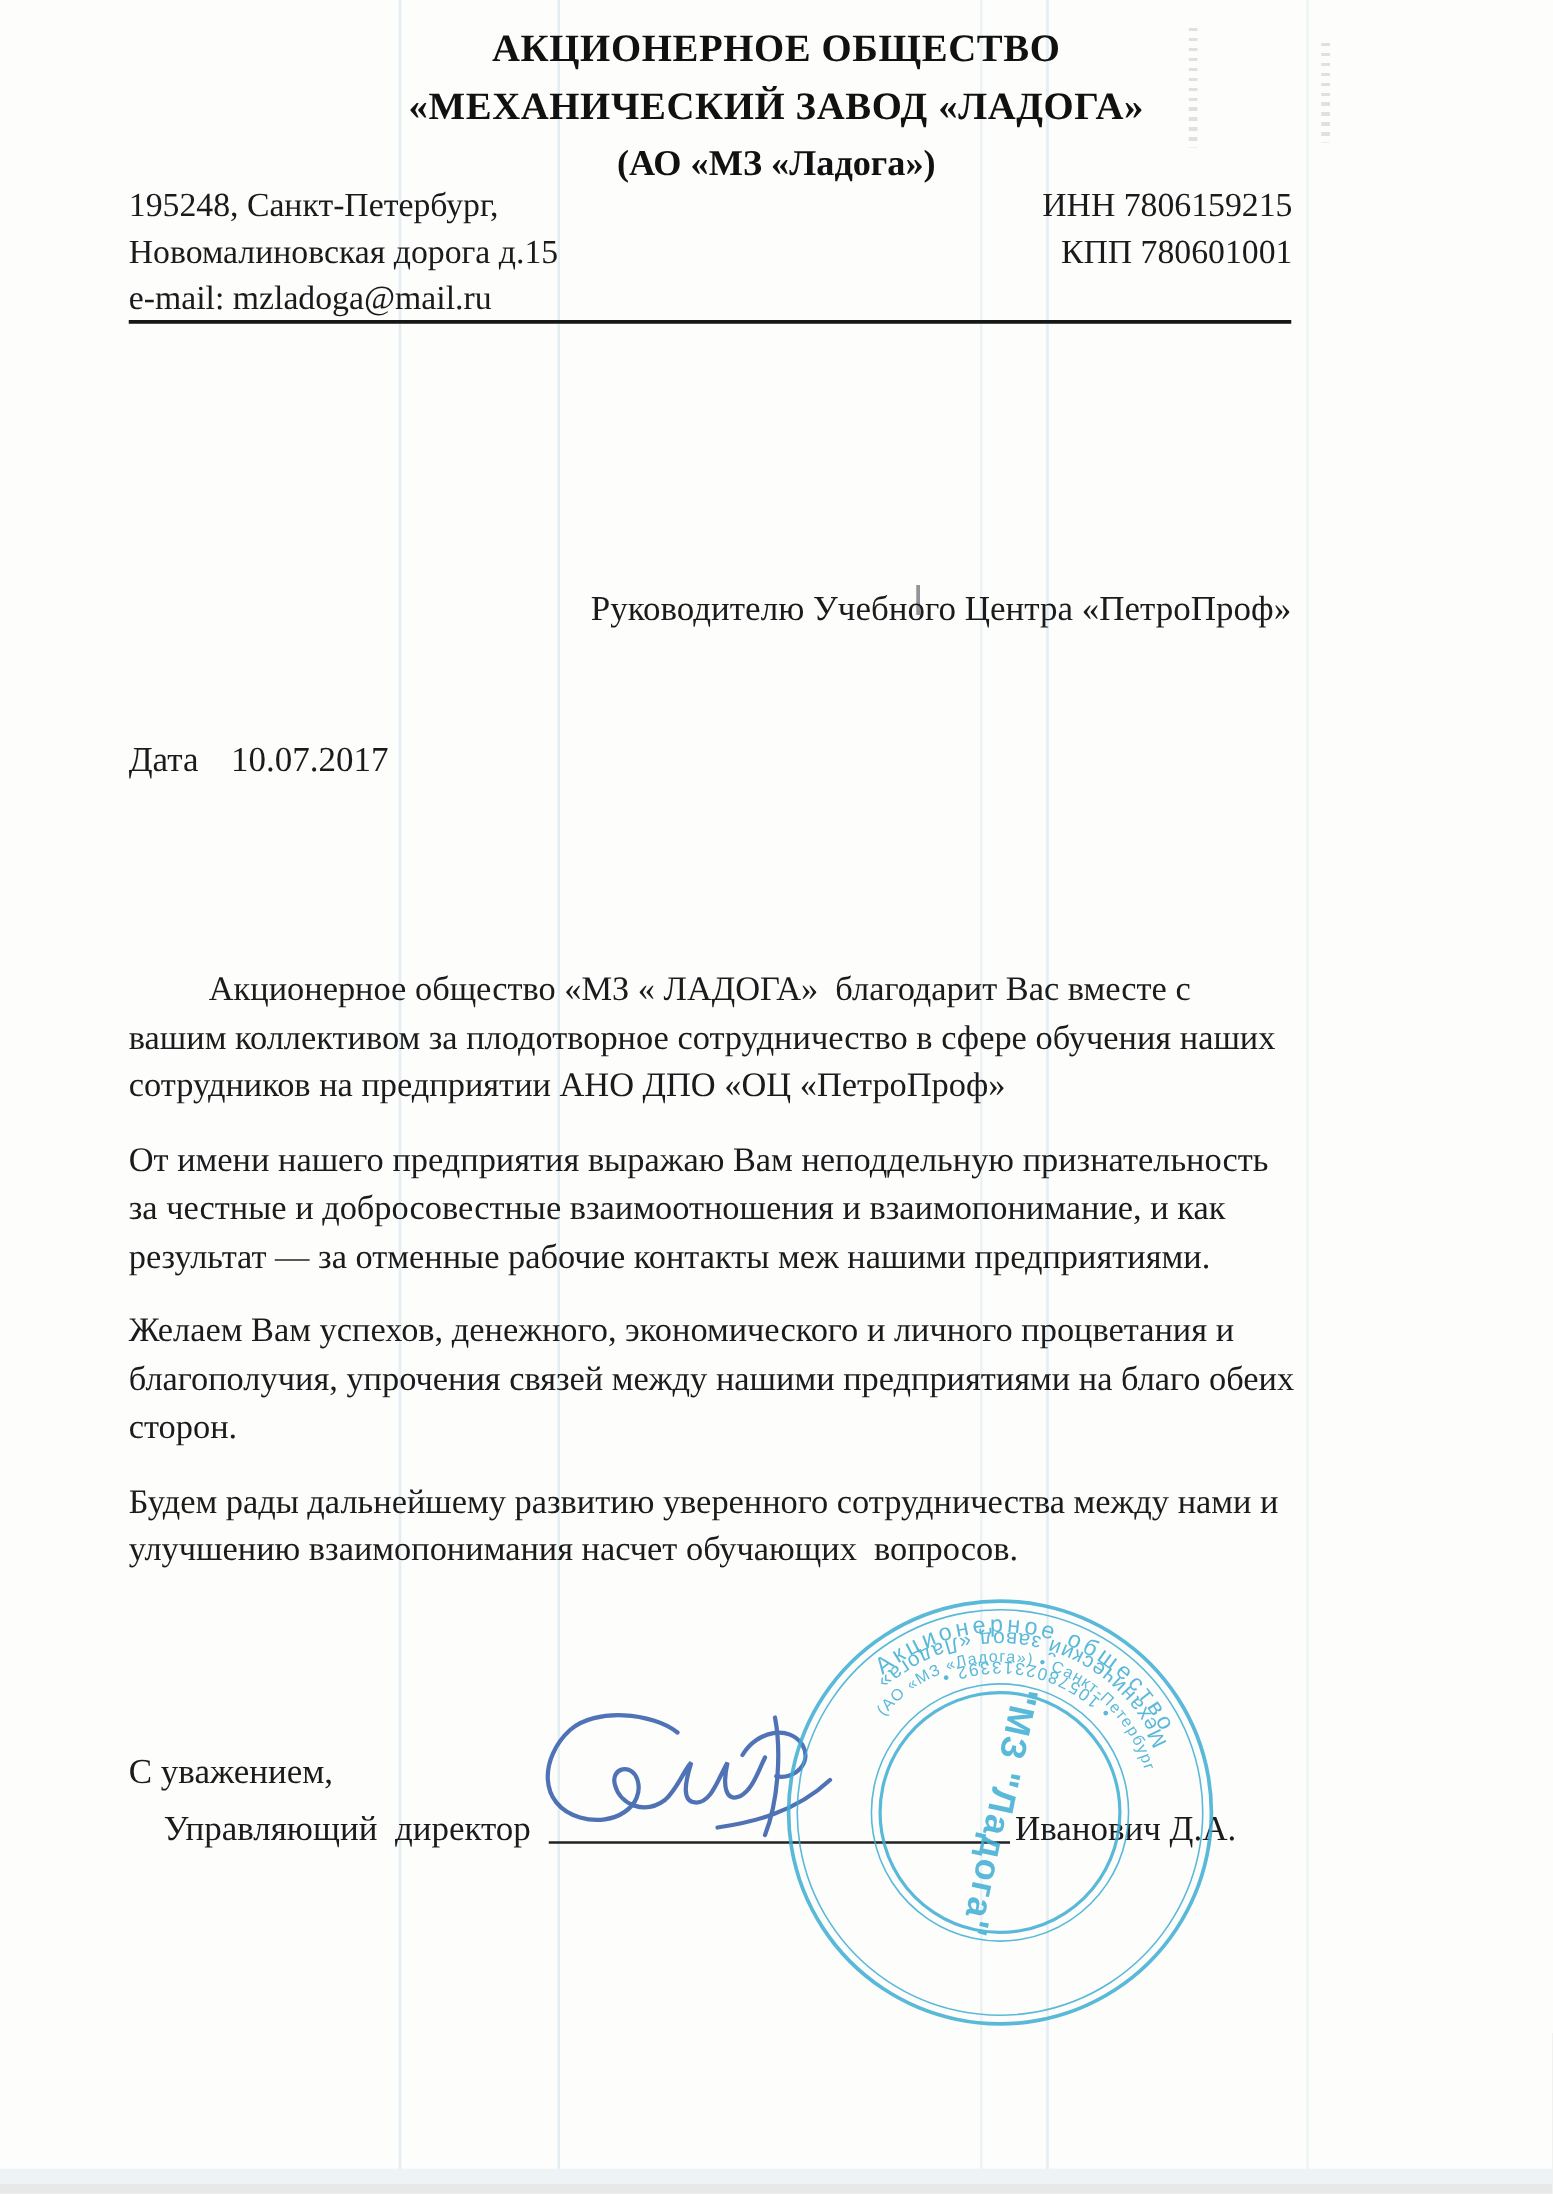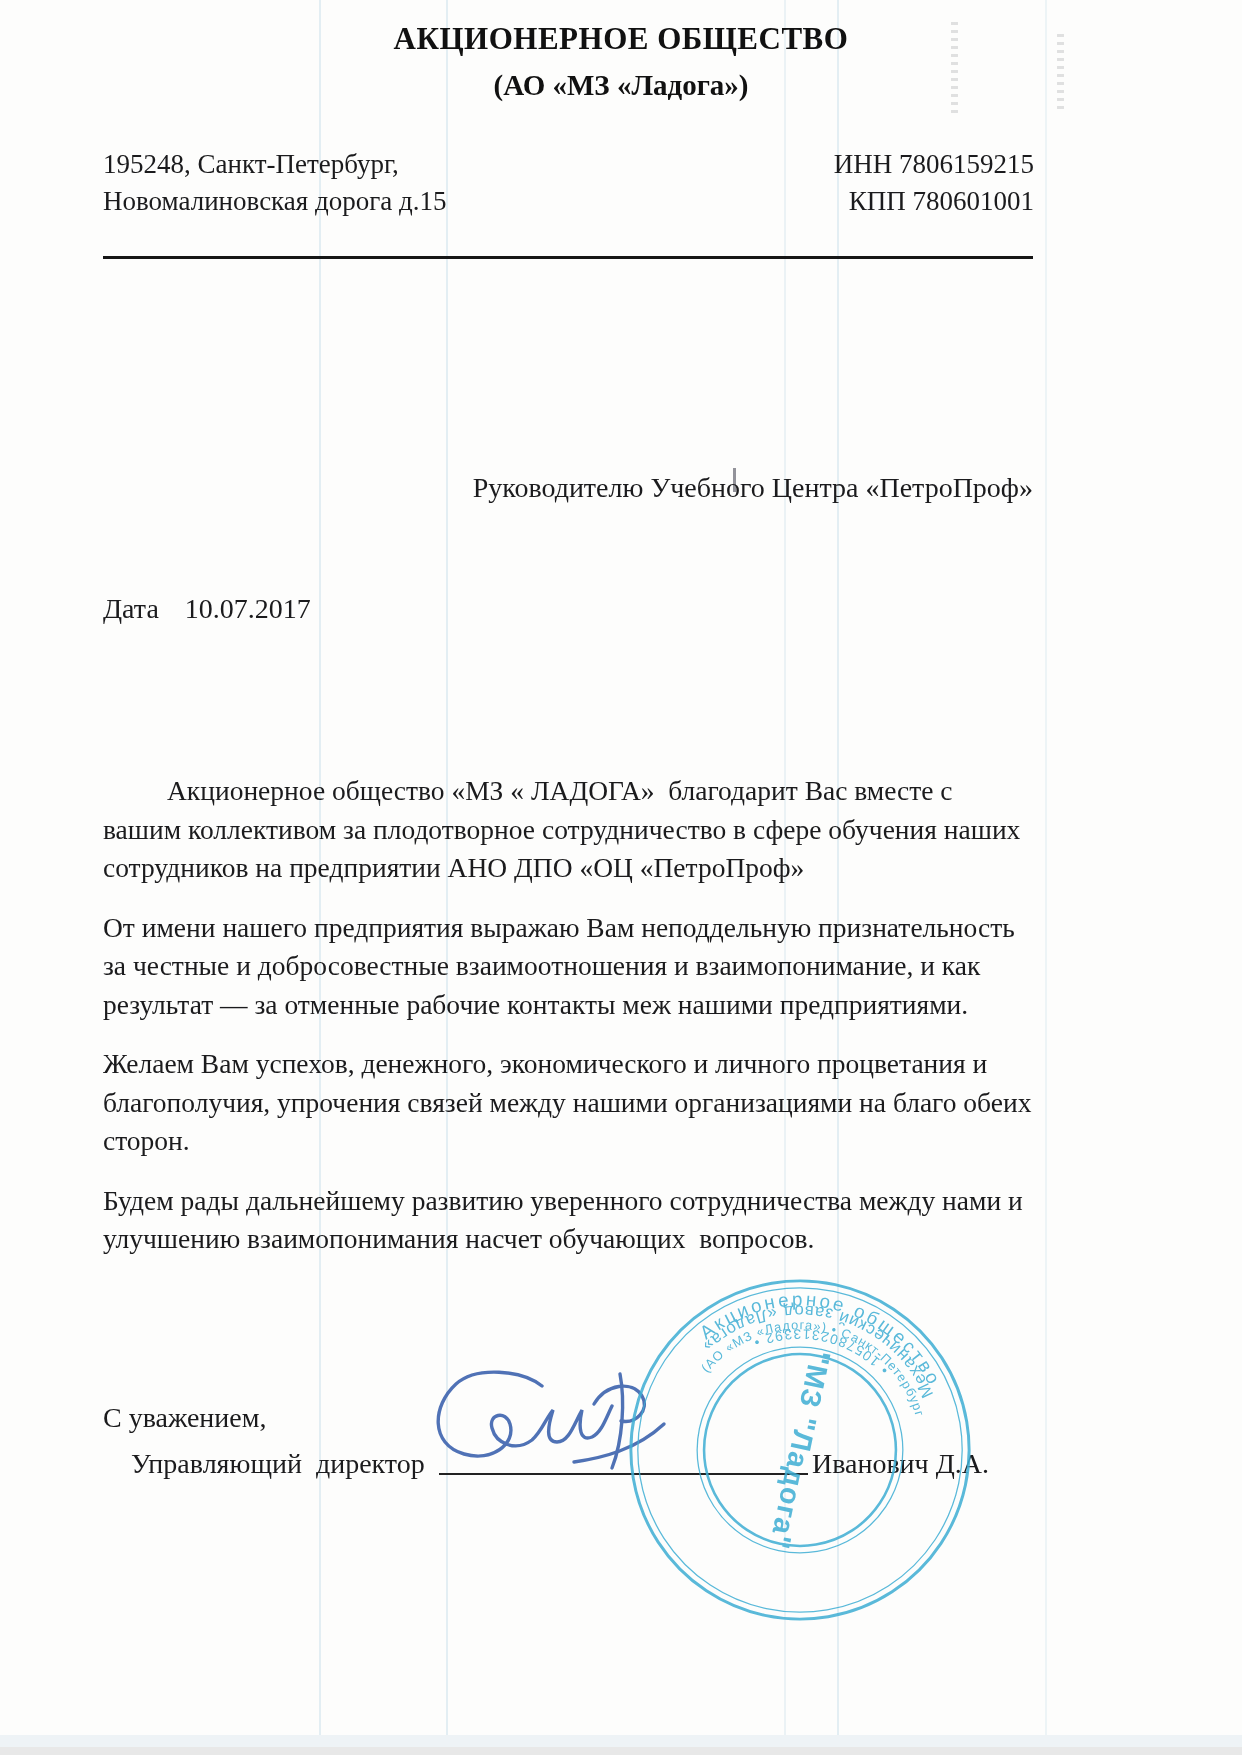--- a/index.html
+++ b/index.html
@@ -48,46 +48,48 @@
   <div class="streak" style="left:784px;opacity:.7"></div>
   <div class="streak" style="left:837px"></div>
   <div class="streak" style="left:1045px;opacity:.6"></div>
   <div class="speckle" style="left:951px;top:22px;height:96px"></div>
   <div class="speckle" style="left:1057px;top:32px;height:82px"></div>
   <div class="tick"></div>
   <div class="bottom-strip"></div>
 
   <div class="letterhead">
     <div class="h-line1">АКЦИОНЕРНОЕ ОБЩЕСТВО</div>
+    <div class="h-line2">«МЕХАНИЧЕСКИЙ ЗАВОД «ЛАДОГА»</div>
     <div class="h-line3">(АО «МЗ «Ладога»)</div>
   </div>
 
   <div class="contacts-left">
     <div>195248, Санкт-Петербург,</div>
     <div>Новомалиновская дорога д.15</div>
+    <div>e-mail: mzladoga@mail.ru</div>
   </div>
 
   <div class="contacts-right">
     <div>ИНН 7806159215</div>
     <div>КПП 780601001</div>
   </div>
 
   <div class="rule"></div>
 
   <div class="addressee">Руководителю Учебного Центра «ПетроПроф»</div>
 
   <div class="date-line">
     <span>Дата</span><span class="gap"></span><span>10.07.2017</span>
   </div>
 
 
   <div class="body-text">
     <p class="indent">Акционерное общество «МЗ « ЛАДОГА»  благодарит Вас вместе с вашим коллективом за плодотворное сотрудничество в сфере обучения наших сотрудников на предприятии АНО ДПО «ОЦ «ПетроПроф»</p>
     <p>От имени нашего предприятия выражаю Вам неподдельную признательность за честные и добросовестные взаимоотношения и взаимопонимание, и как результат — за отменные рабочие контакты меж нашими предприятиями.</p>
-    <p>Желаем Вам успехов, денежного, экономического и личного процветания и благополучия, упрочения связей между нашими организациями на благо обеих сторон.</p>
+    <p>Желаем Вам успехов, денежного, экономического и личного процветания и благополучия, упрочения связей между нашими предприятиями на благо обеих сторон.</p>
     <p>Будем рады дальнейшему развитию уверенного сотрудничества между нами и улучшению взаимопонимания насчет обучающих  вопросов.</p>
   </div>
 
   <div class="closing">С уважением,</div>
 
   <div class="sig-row">
     <span class="sig-role">Управляющий  директор</span>
     <span class="sig-underline"></span>
     <span>Иванович Д.А.</span>
   </div>

